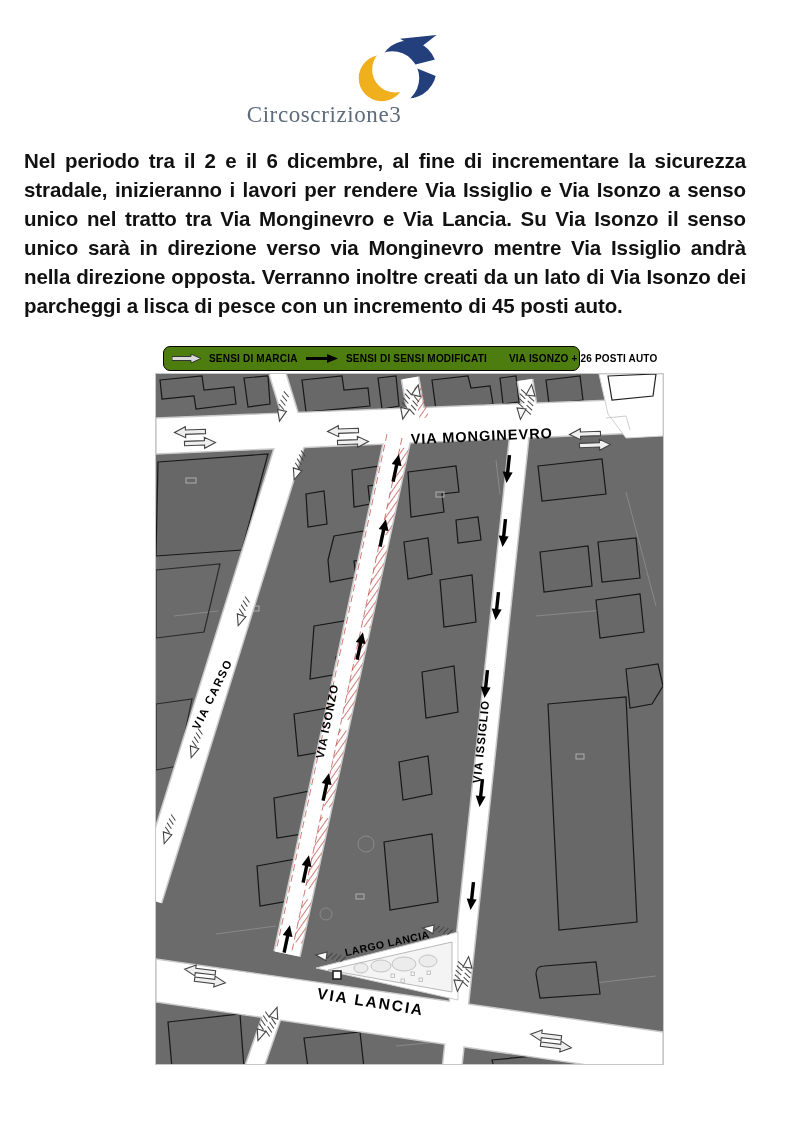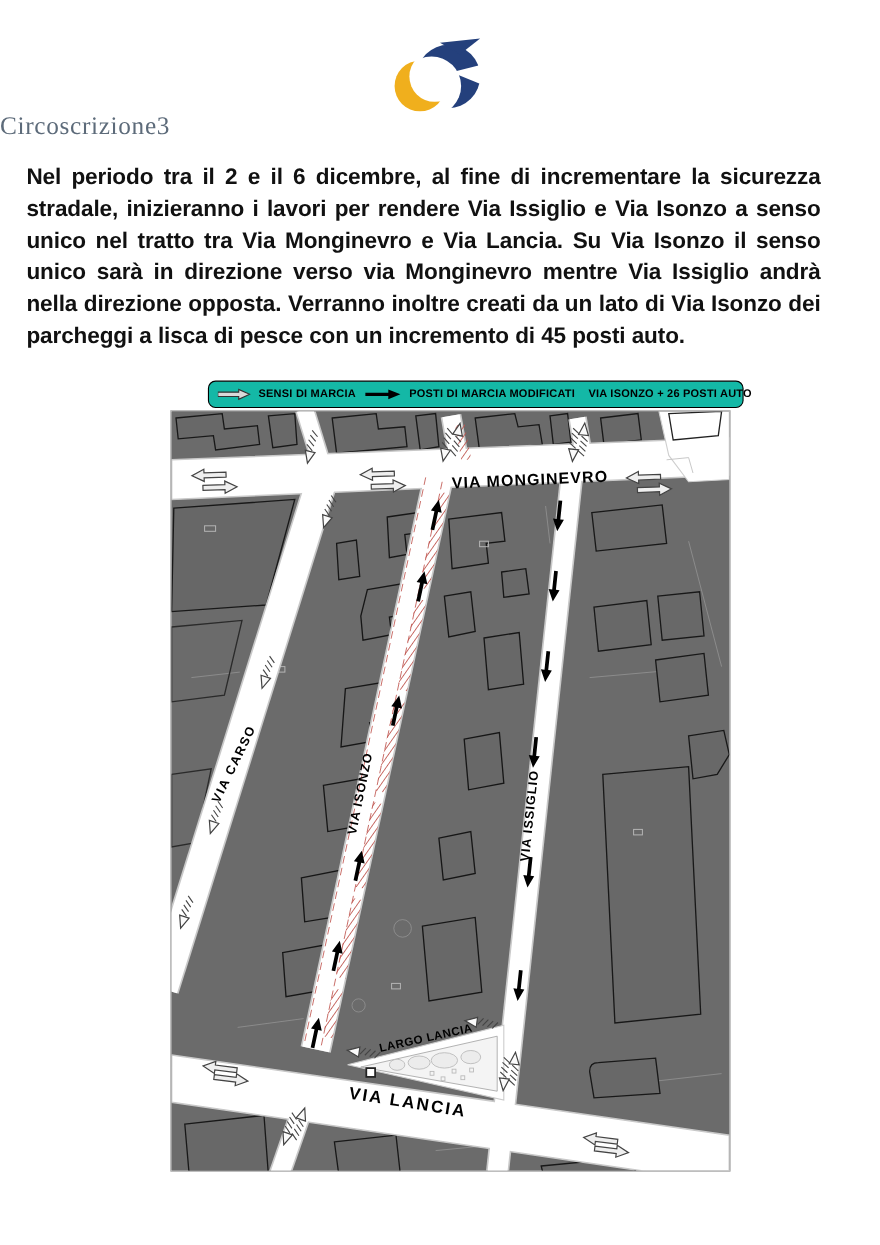--- a/index.html
+++ b/index.html
@@ -1,28 +1,28 @@
 <!DOCTYPE html>
 <html><head>
 <meta charset="utf-8">
 <style>
   html,body{margin:0;padding:0;background:#888;}
   .page{position:relative;width:800px;height:1132px;background:#ffffff;margin:0 auto;
         font-family:"Liberation Sans",sans-serif;overflow:hidden;}
   
   .logo-mark{position:absolute;left:352px;top:34px;width:96px;height:72px;}
-  .logo-text{position:absolute;left:0;top:102px;width:648px;
+  .logo-text{position:absolute;left:0;top:102px;width:648px;text-align:center;
              font-family:"Liberation Serif",serif;font-size:23px;color:#5d6b7a;letter-spacing:.6px;}
   
   .notice{position:absolute;left:24px;top:146px;width:722px;margin:0;
           font-size:20.5px;line-height:29px;font-weight:700;color:#111;
           text-align:justify;letter-spacing:-.1px;}
   
-  .legend{position:absolute;left:163px;top:346px;width:487px;height:25px;
-          border:1.6px solid #000;border-radius:7px;background:#14b8a6;box-sizing:border-box;margin-left:26px;}
+  .legend{position:absolute;left:163px;top:346px;width:417px;height:25px;
+          border:1.6px solid #000;border-radius:7px;background:#4d7c0f;box-sizing:border-box;}
   .leg-item{position:absolute;top:0;height:22px;display:flex;align-items:center;white-space:nowrap;
             font-size:10px;font-weight:700;color:#000;letter-spacing:.2px;}
   .leg-item svg{margin-right:7px;}
   .lg1{left:8px;} .lg2{left:142px;} .lg3{left:345px;}
   
   .map{position:absolute;left:155px;top:373px;width:507px;height:690px;border:1px solid #c8c8c8;
        box-sizing:content-box;background:#6b6b6b;}
   .map svg{display:block;}
   svg text{font-family:"Liberation Sans",sans-serif;fill:#000;}
 </style>
@@ -59,21 +59,21 @@
     <span class="leg-item lg1">
       <svg width="30" height="11" viewBox="0 0 30 11">
         <path d="M0 3.5 H19 V1 L29 5.5 L19 10 V7.5 H0 Z" fill="#d9d9d9" stroke="#333" stroke-width="1"></path>
       </svg>
       <span>SENSI DI MARCIA</span>
     </span>
     <span class="leg-item lg2">
       <svg width="33" height="11" viewBox="0 0 33 11">
         <path d="M0 4 H21 V1 L32 5.5 L21 10 V7 H0 Z" fill="#000"></path>
       </svg>
-      <span>POSTI DI MARCIA MODIFICATI</span>
+      <span>SENSI DI SENSI MODIFICATI</span>
     </span>
     <span class="leg-item lg3">
       <span>VIA ISONZO + 26 POSTI AUTO</span>
     </span>
   </div>
 
   <div class="map">
   <svg width="507" height="690" viewBox="0 0 507 690">
     <defs>
       <pattern id="hatch" patternUnits="userSpaceOnUse" width="5" height="5" patternTransform="rotate(35)">

